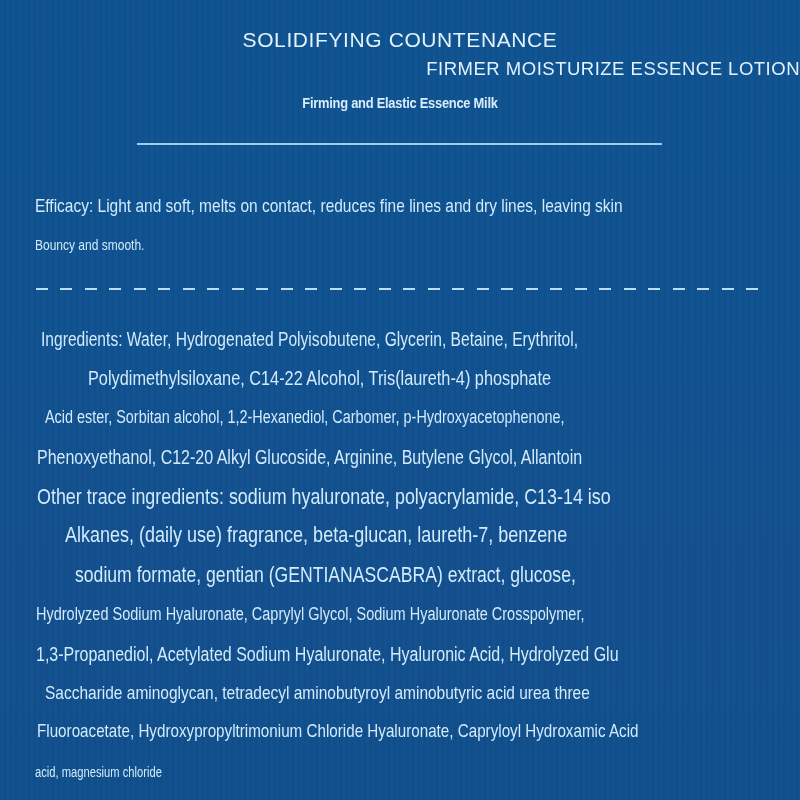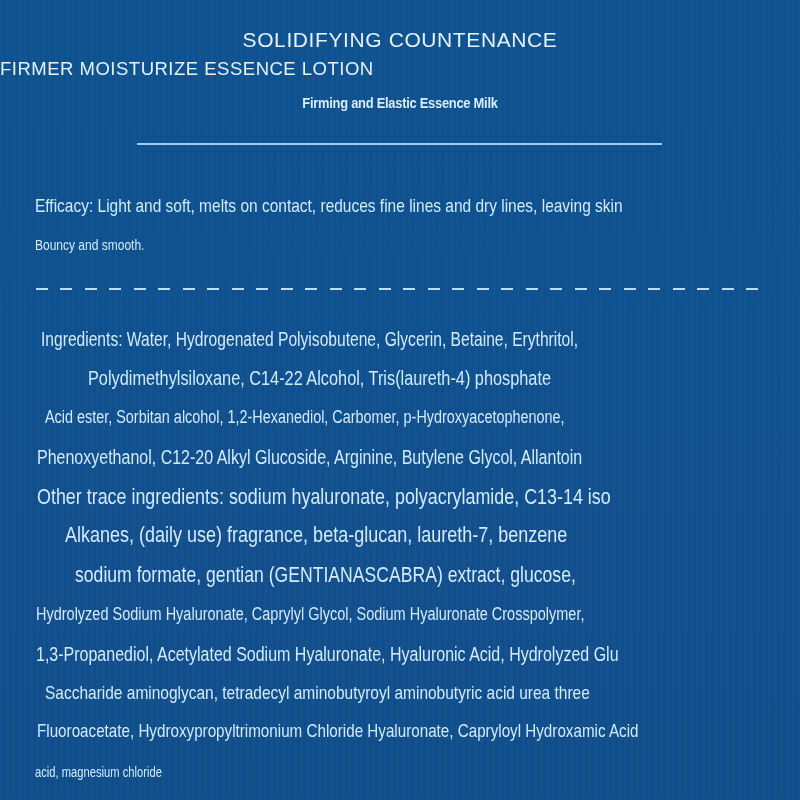--- a/index.html
+++ b/index.html
@@ -15,21 +15,21 @@
   .page { position: absolute; inset: 0; }
   .title-1 {
     position: absolute; left: 0; right: 0; top: 28px;
     text-align: center;
     font-family: "Liberation Sans", sans-serif;
     font-size: 21px; letter-spacing: 0.6px;
     color: #e3f1fc; font-weight: 400;
   }
   .title-2 {
     position: absolute; left: 0; right: 0; top: 58px;
-    text-align: left;
+    text-align: right;
     font-family: "Liberation Sans", sans-serif;
     font-size: 18.5px; letter-spacing: 0.5px;
     color: #e3f1fc;
   }
   .subtitle {
     position: absolute; left: 0; right: 0; top: 94px;
     text-align: center;
     font-family: "Liberation Sans", sans-serif;
     font-size: 15px; letter-spacing: -0.3px;
     transform: scaleX(0.86);

